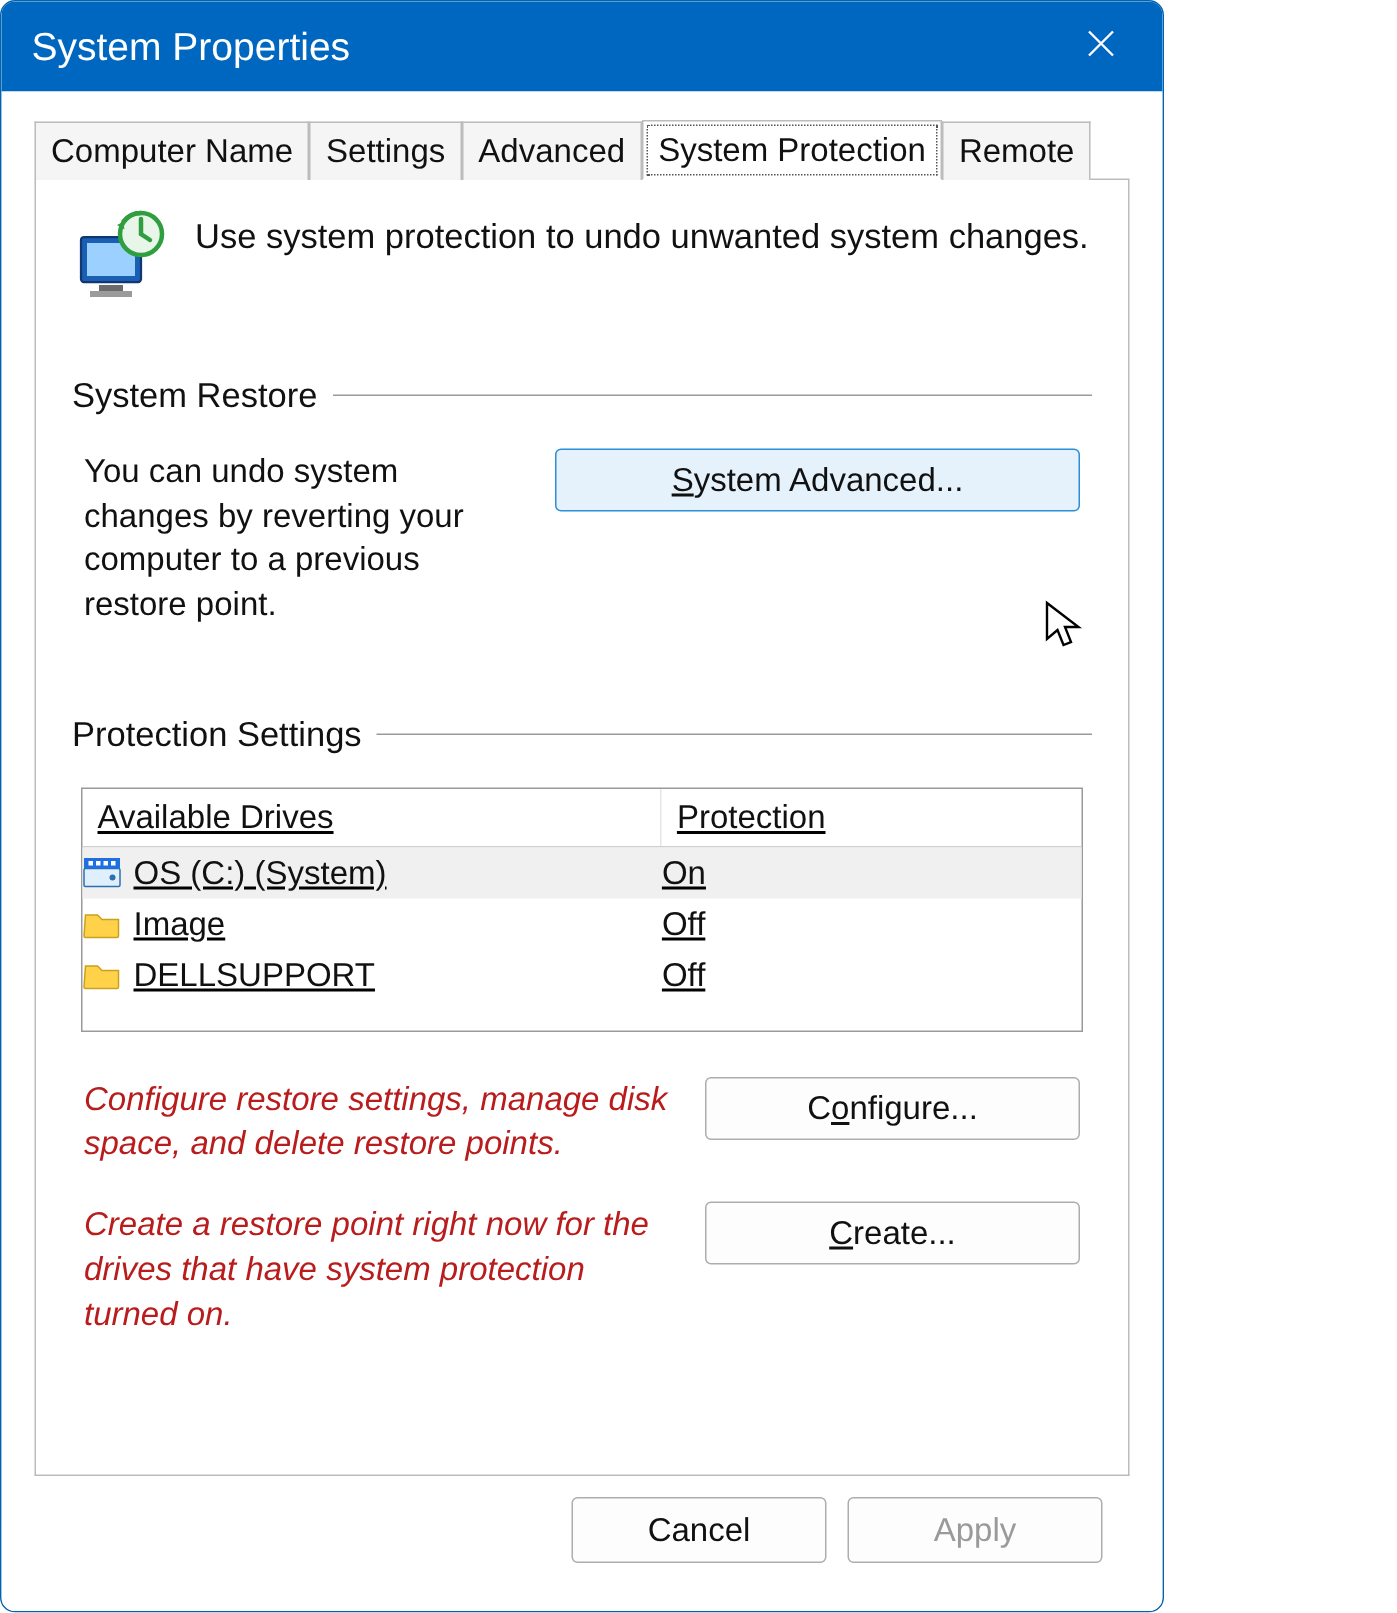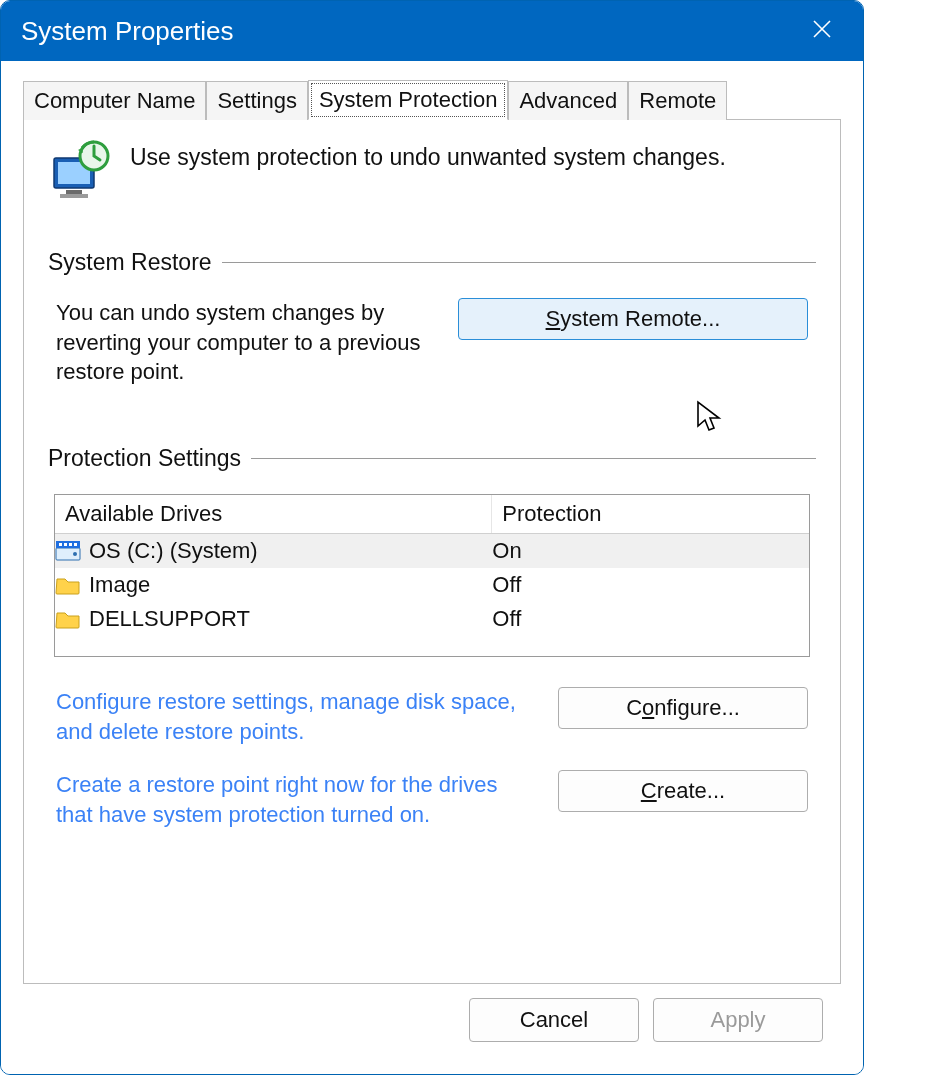--- a/index.html
+++ b/index.html
@@ -6,21 +6,21 @@
   html, body { margin:0; padding:0; }
   body {
     font-family: "Segoe UI", Tahoma, sans-serif;
     font-size: 21px;
     background: #fff;
     width: 931px;
     height: 1075px;
     overflow: hidden;
   }
   .window {
-    width: 864px;
+    width: 776px;
     height: 1075px;
     border: 1px solid #0063b1;
     border-radius: 10px;
     overflow: hidden;
     display: flex;
     flex-direction: column;
     background: #fff;
   }
   .titlebar {
     background: #0067c0;
@@ -97,33 +97,33 @@
     min-width: 250px;
     text-align: center;
     color: #111;
     border-radius: 4px;
   }
   .btn.accent {
     border: 1px solid #2a8ed8;
     background: #e5f1fb;
   }
   
-  .listview { border:1px solid #9a9a9a; margin: 0 6px 30px 6px; background:#fff;}
+  .listview { border:1px solid #9a9a9a; margin: 0 6px 30px 6px; background:#fff;text-decoration:underline;}
   .lv-head { display:flex; border-bottom:1px solid #d0d0d0; }
   .lv-head div { padding:6px 10px; font-size:22px; color:#111; border-right:1px solid #e6e6e6;}
   .lv-head div:last-child{border-right:none;}
   .col-drive { flex: 0 0 58%; }
   .col-prot  { flex: 0 0 42%; }
   .lv-row { display:flex; align-items:center; }
   .lv-row.sel { background:#f0f0f0; }
   .lv-row .cell { padding:4px 0; font-size:22px; color:#111; display:flex; align-items:center; gap:8px; }
   .icon-disk, .icon-folder { width:26px; height:22px; flex:0 0 auto; }
   
   .cfg-row { display:flex; gap:18px; align-items:flex-start; padding: 0 8px; margin-bottom: 24px;}
-  .cfg-text { flex:1; font-size:22px; color:#3b82f6; line-height:1.35; }
+  .cfg-text { flex:1; font-size:22px; color:#b91c1c; line-height:1.35;font-style:italic; }
   .cfg-btn { min-width: 250px; }
   
   .bottom-bar {
     display:flex;
     justify-content:flex-end;
     gap: 14px;
     padding: 14px 18px 18px 18px;
     background:#fff;
   }
   .fbtn {
@@ -156,22 +156,22 @@
           <path d="M3 3 L19 19 M19 3 L3 19" stroke="#fff" stroke-width="1.6" fill="none"></path>
         </svg>
     </span>
   </div>
 
   <div class="content">
 
     <div class="tabstrip">
       <div class="tab">Computer Name</div>
       <div class="tab">Settings</div>
+      <div class="tab">Advanced</div>
       <div class="tab active">System Protection</div>
-      <div class="tab">Advanced</div>
       <div class="tab">Remote</div>
     </div>
 
     <div class="tabpanel">
 
       <div class="intro-row">
         <span>
           <svg width="64" height="60" viewBox="0 0 64 60">
             <rect x="6" y="18" width="40" height="30" rx="2" fill="#1a5fb4" stroke="#0f3870" stroke-width="1.5"></rect>
             <rect x="10" y="22" width="32" height="22" fill="#9bd0ff"></rect>
@@ -187,21 +187,21 @@
       </div>
 
       <div class="group-header">
         <span class="gh-label">System Restore</span>
         <span class="gh-line"></span>
       </div>
       <div class="restore-row">
         <div class="restore-text">You can undo system changes by reverting your computer to a previous restore point.</div>
         <div style="min-width:350px; display:flex; justify-content:flex-end;">
           <div class="btn accent" style="min-width:350px;">
-            <span><span class="u">S</span><span>ystem Remote...</span></span>
+            <span><span class="u">S</span><span>ystem Advanced...</span></span>
           </div>
         </div>
       </div>
 
       <div class="group-header">
         <span class="gh-label">Protection Settings</span>
         <span class="gh-line"></span>
       </div>
 
       <div class="listview">

